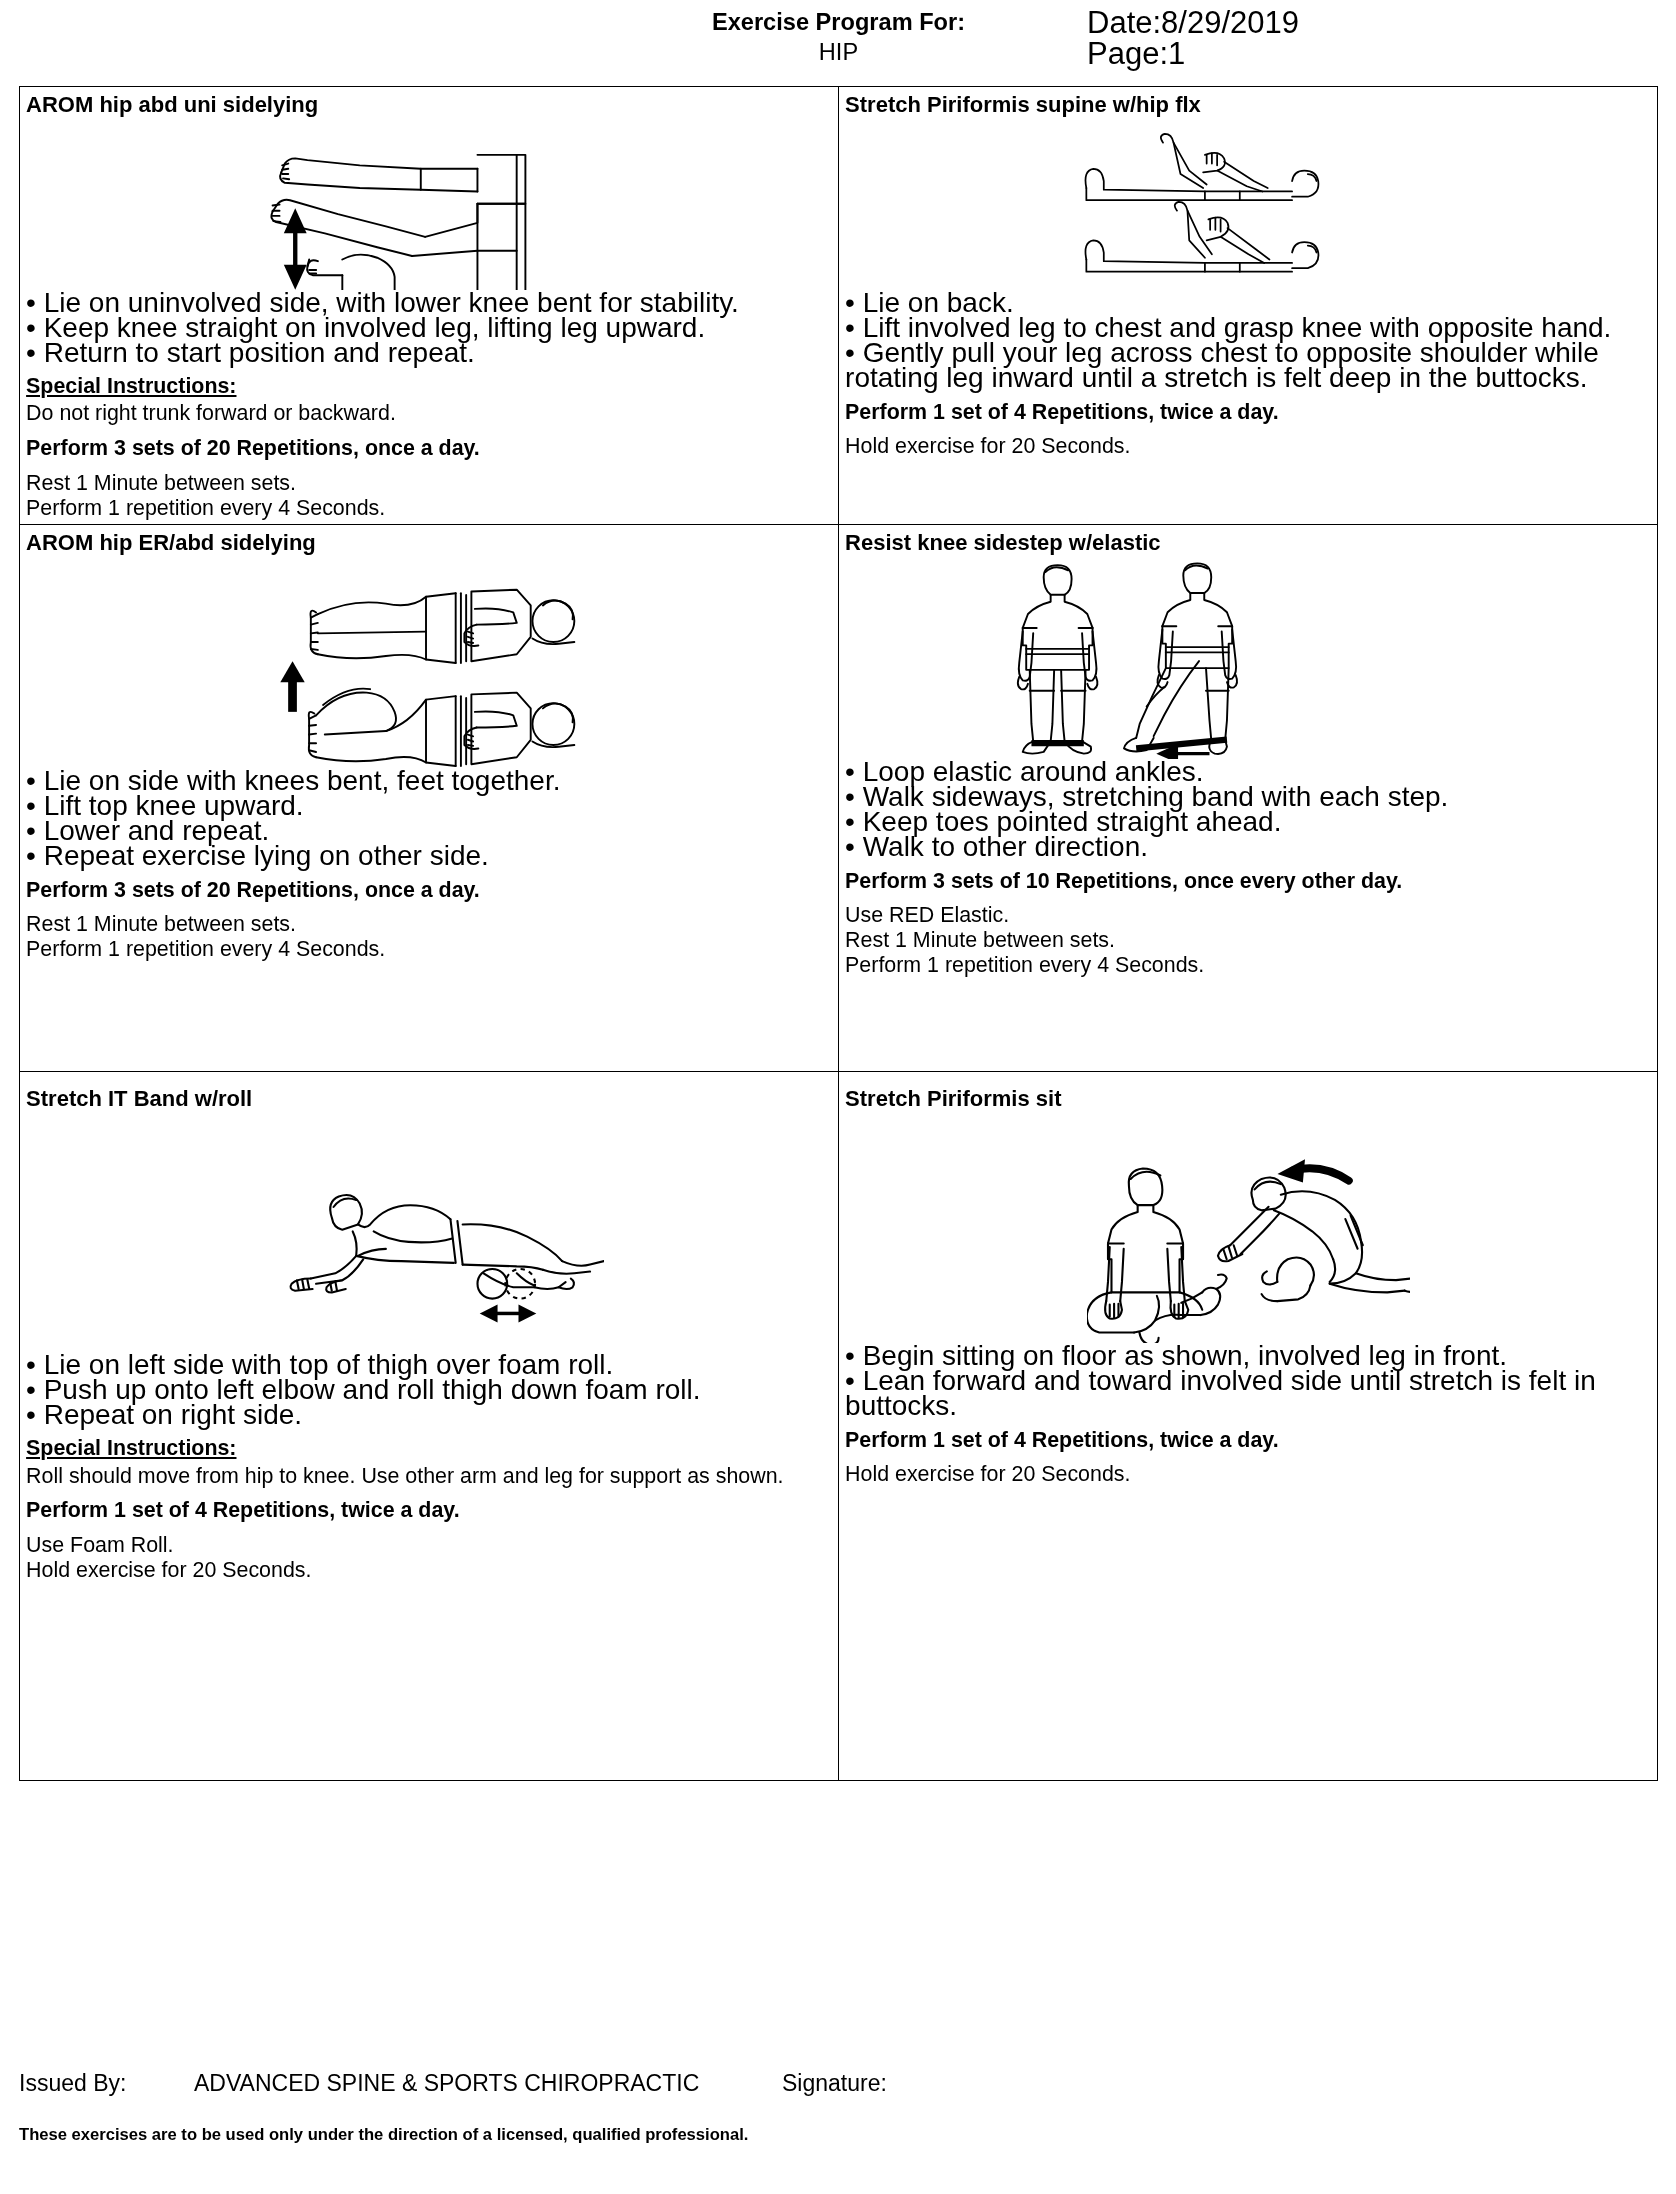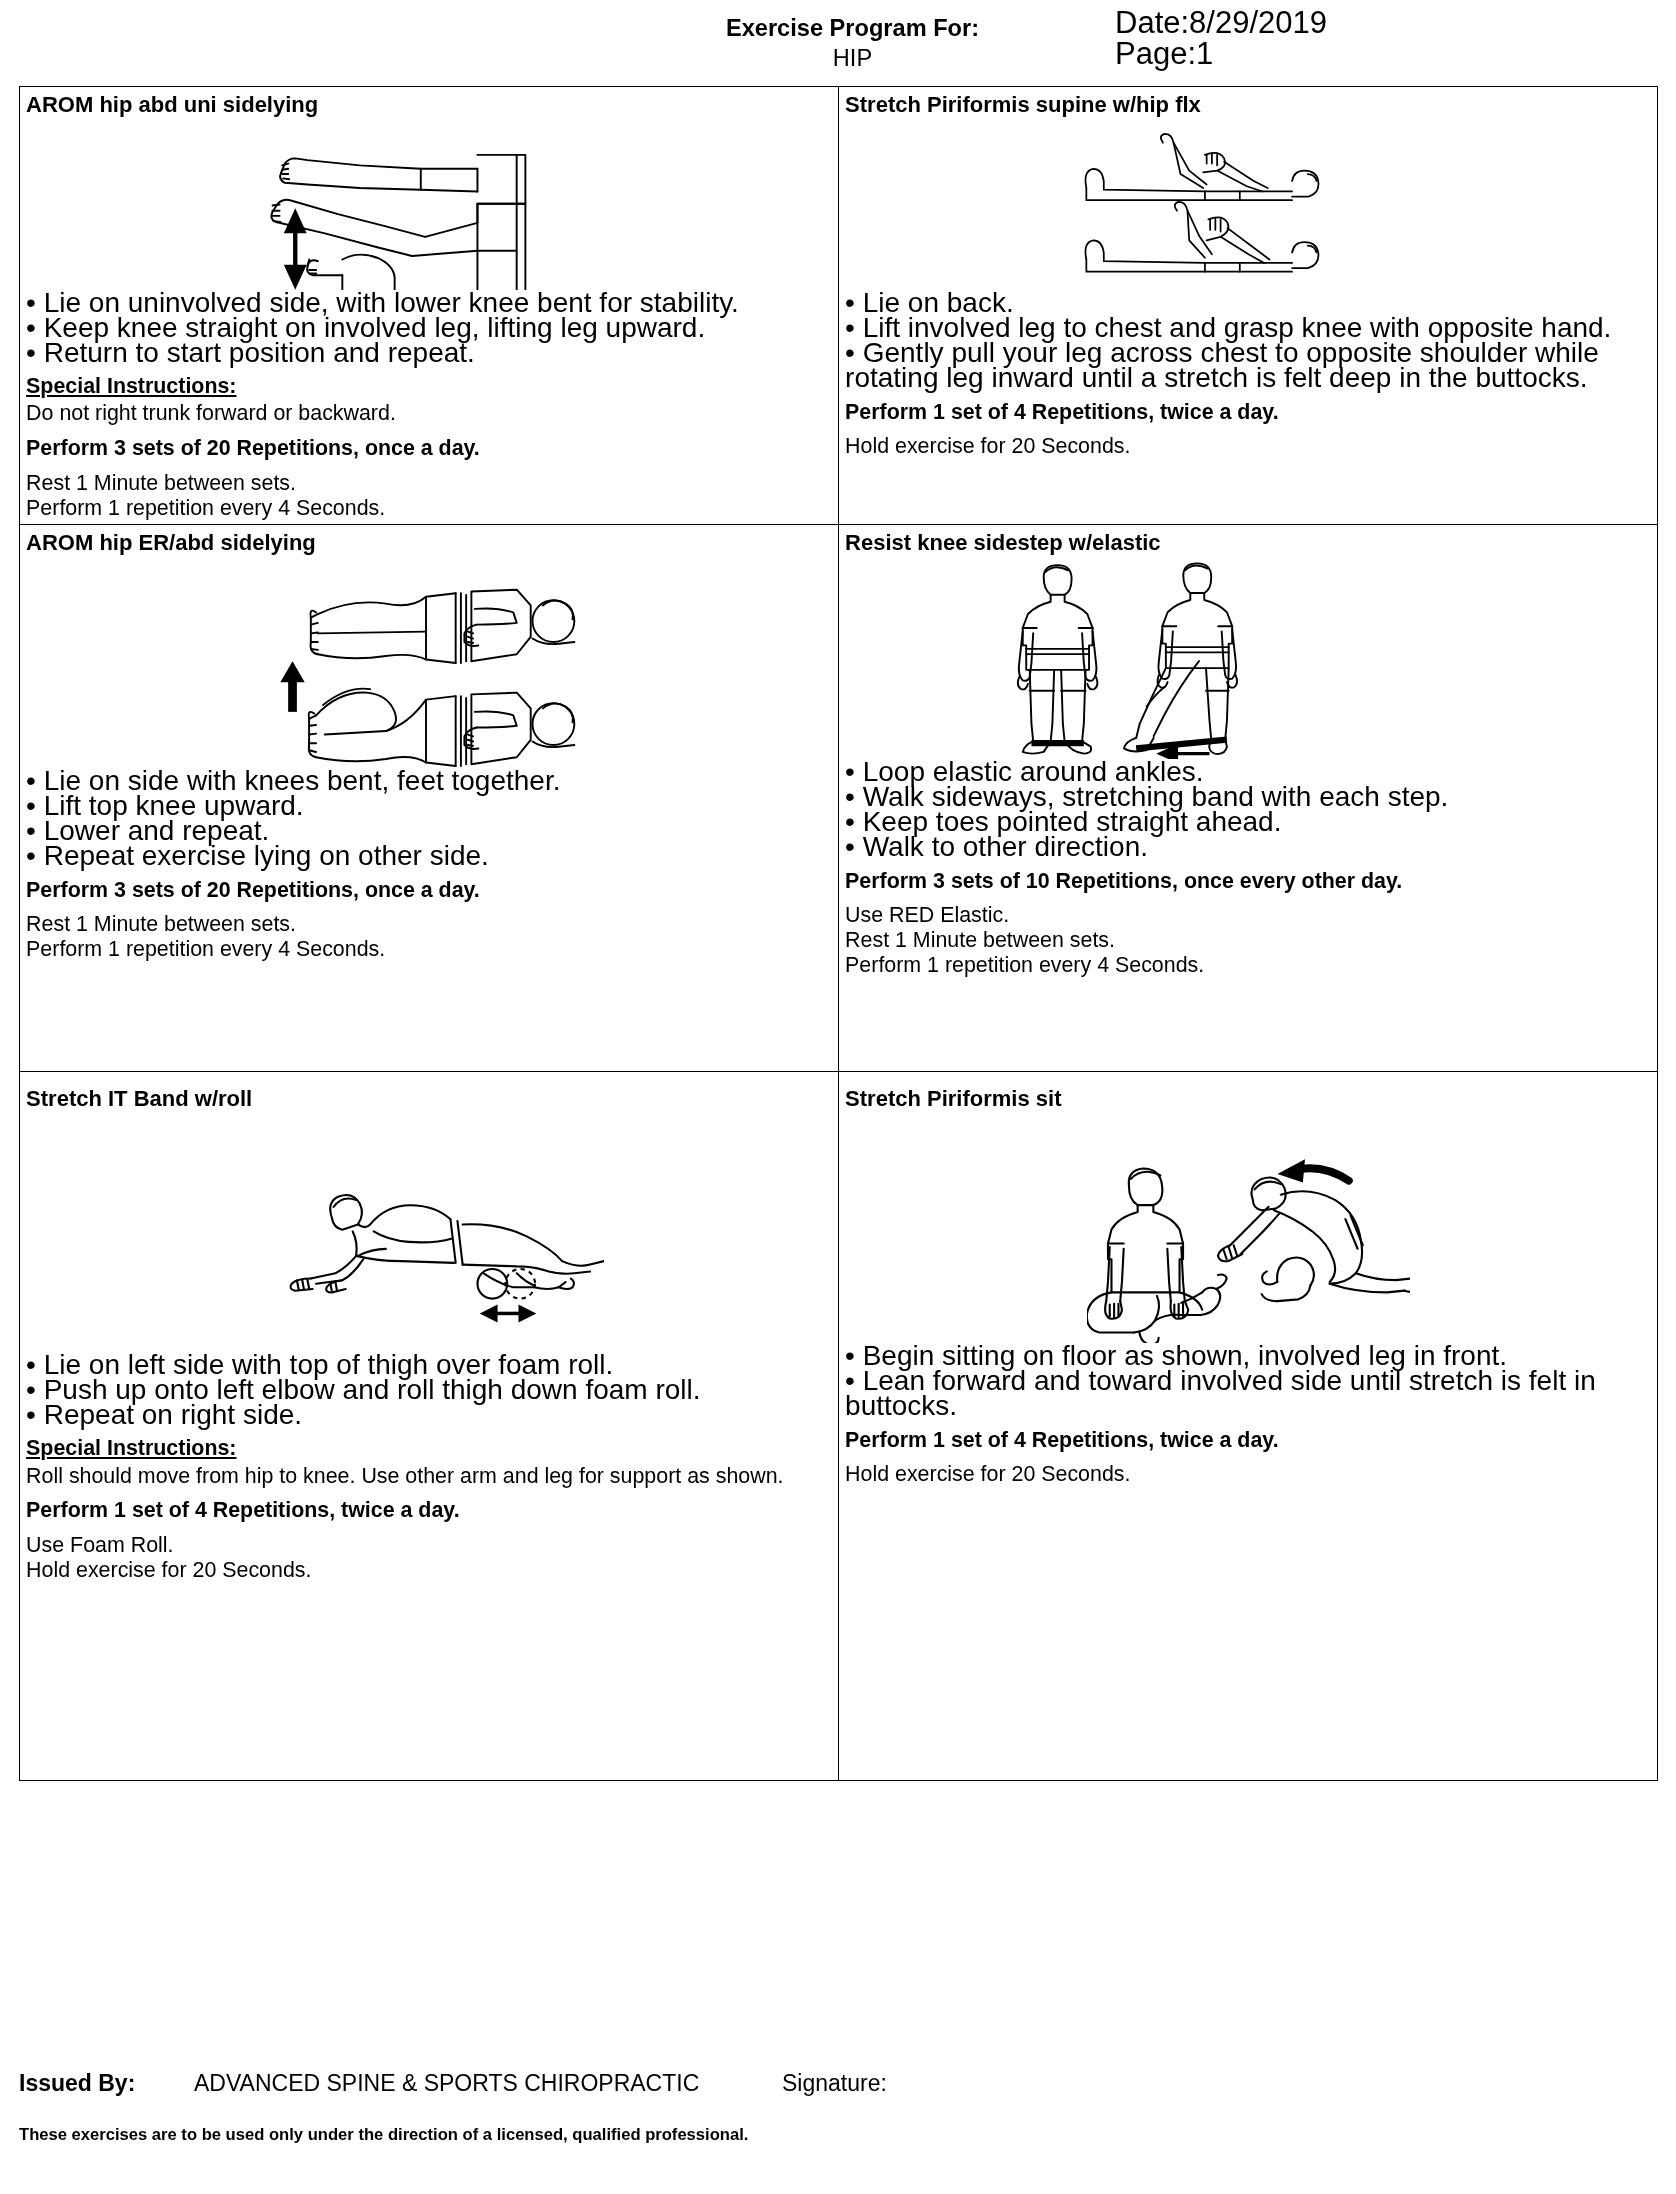--- a/index.html
+++ b/index.html
@@ -11,22 +11,21 @@
     font-family: "Liberation Sans", sans-serif;
     color: #000000;
     position: relative;
     overflow: hidden;
   }
 
   
   .page-header {
     position: relative;
     height: 86px;
-    padding-top: 13px;
-    margin-left: 28px;
+    padding-top: 7px;
   }
   .hdr-title-block {
     position: absolute;
     left: 0; right: 0;
     text-align: center;
   }
   .hdr-title {
     font-size: 23.6px;
     font-weight: bold;
     line-height: 30px;
@@ -124,21 +123,21 @@
     top: 2070px;
     width: 1677px;
   }
   .footer-row1 {
     position: relative;
     height: 38px;
     font-size: 23px;
   }
   .f-issued {
     position: absolute; left: 19px; top: 0;
-    font-weight: bold;
+    font-weight: normal;
   }
   .f-clinic {
     position: absolute; left: 194px; top: 0;
     font-weight: normal;
   }
   .f-signature {
     position: absolute; left: 782px; top: 0;
     font-weight: normal;
   }
   .disclaimer {

